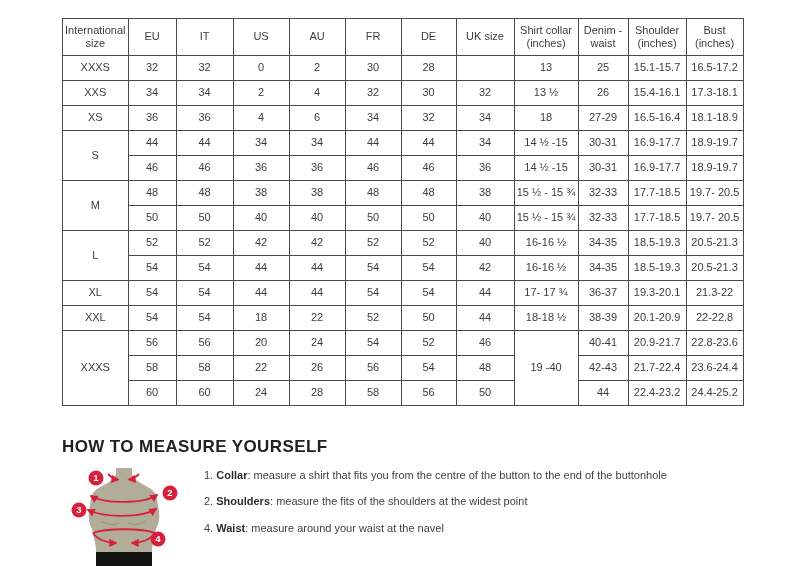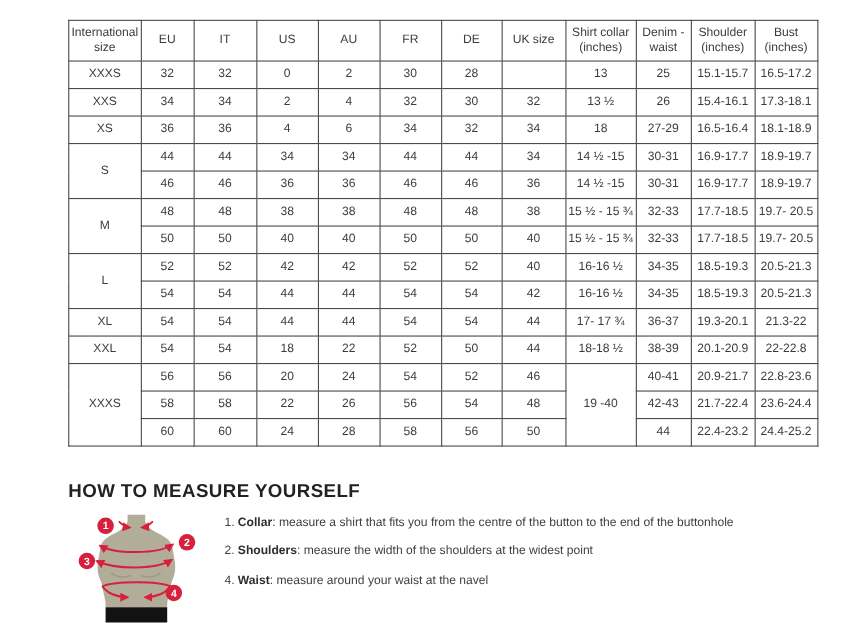--- a/index.html
+++ b/index.html
@@ -305,17 +305,17 @@
           <text x="21" y="45" dy=".35em" text-anchor="middle" font-size="9.5" font-weight="bold" fill="#ffffff" font-family="Liberation Sans, sans-serif">3</text>
         </g>
         <g>
           <circle cx="100" cy="74" r="7.5" fill="#d6203c"></circle>
           <text x="100" y="74" dy=".35em" text-anchor="middle" font-size="9.5" font-weight="bold" fill="#ffffff" font-family="Liberation Sans, sans-serif">4</text>
         </g>
       </svg>
     </div>
     <ol class="instructions" id="instructions">
         <li><span>1. </span><b>Collar</b><span>: measure a shirt that fits you from the centre of the button to the end of the buttonhole</span></li>
-        <li><span>2. </span><b>Shoulders</b><span>: measure the width of the shoulders at the widest point</span></li>
+        <li><span>2. </span><b>Shoulders</b><span>: measure the fits of the shoulders at the widest point</span></li>
         <li><span>4. </span><b>Waist</b><span>: measure around your waist at the navel</span></li>
       </ol>
   </div>
 </section>
 
 </body></html>

